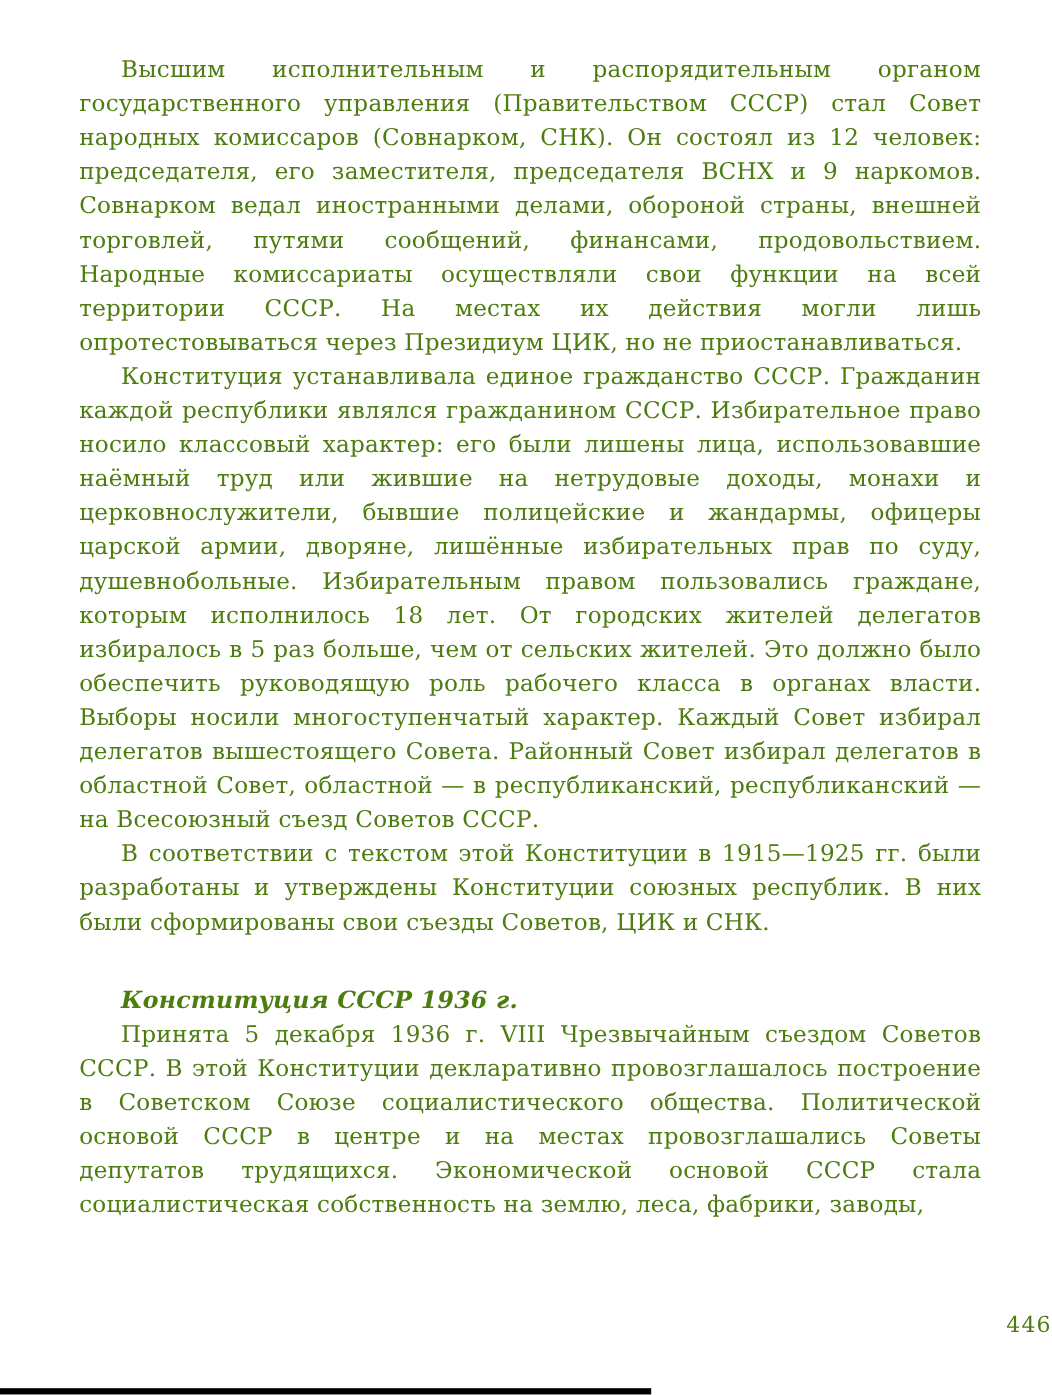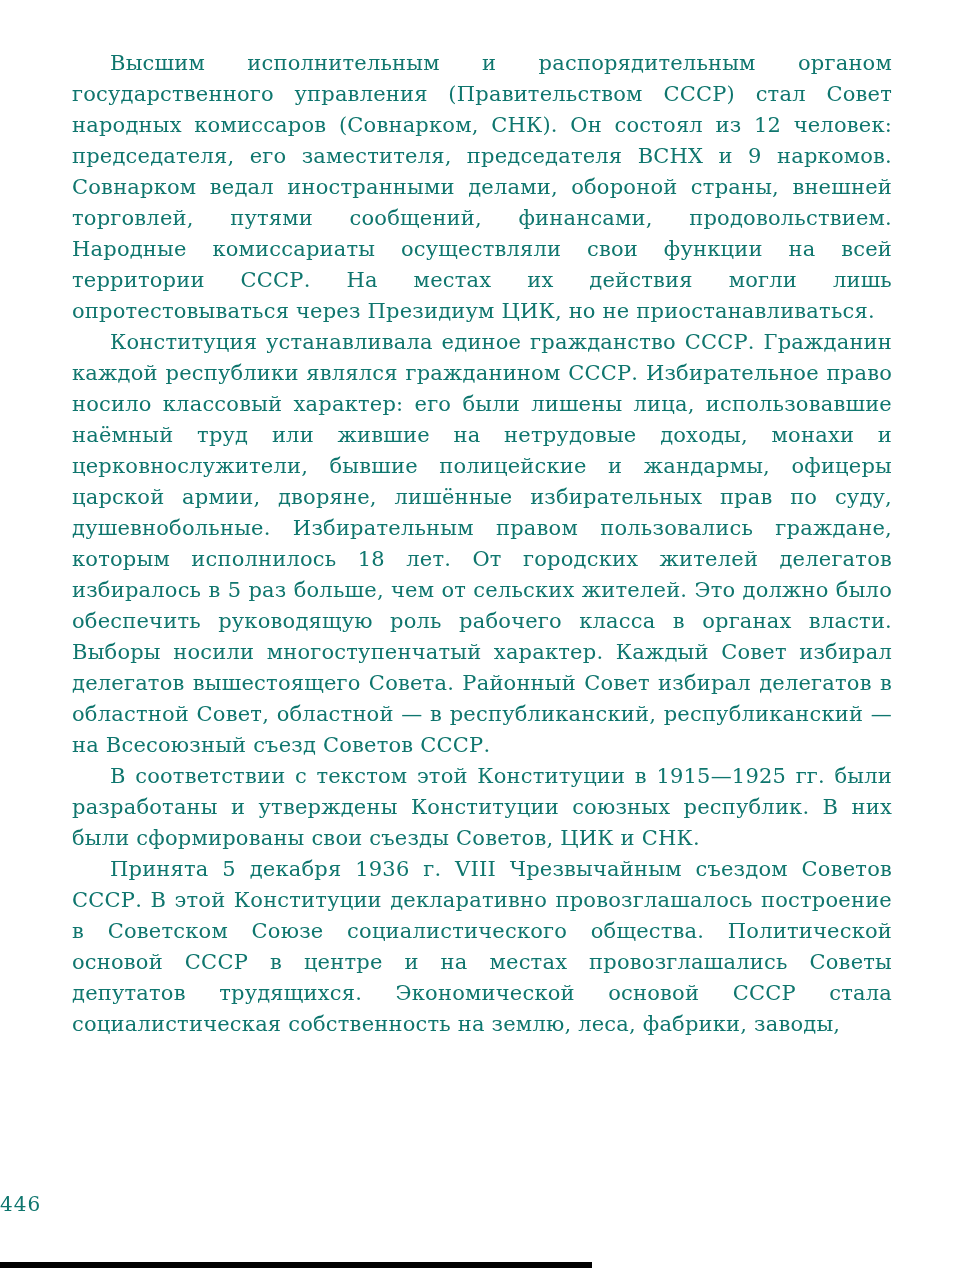--- a/index.html
+++ b/index.html
@@ -7,21 +7,21 @@
       padding: 0;
       background: #ffffff;
     }
     .page {
       position: relative;
       width: 956px;
       height: 1268px;
       background: #ffffff;
       overflow: hidden;
       font-family: "DejaVu Serif", "Liberation Serif", serif;
-      color: #0f766e;
+      color: #4d7c0f;
     }
     .text-block {
       position: absolute;
       top: 48px;
       left: 72px;
       width: 820px;
       font-size: 21px;
       line-height: 31px;
       letter-spacing: 0.2px;
     }
@@ -38,40 +38,41 @@
       font-style: italic;
       text-indent: 38px;
       text-align: left;
       line-height: 31px;
     }
     .page-number {
       position: absolute;
       left: 0;
       right: 0;
       bottom: 52px;
-      text-align: left;
+      text-align: right;
       font-size: 20px;
       letter-spacing: 1px;
     }
     .scan-edge-artifact {
       position: absolute;
       left: 0;
       bottom: 0;
       width: 592px;
       height: 6px;
       background: #000000;
     }
   </style>
 </head>
 <body>
 
 <div class="page">
   <div class="text-block">
     <p class="para">Высшим исполнительным и распорядительным органом государственного управления (Правительством СССР) стал Совет народных комиссаров (Совнарком, СНК). Он состоял из 12 человек: председателя, его заместителя, председателя ВСНХ и 9 наркомов. Совнарком ведал иностранными делами, обороной страны, внешней торговлей, путями сообщений, финансами, продовольствием. Народные комиссариаты осуществляли свои функции на всей территории СССР. На местах их действия могли лишь опротестовываться через Президиум ЦИК, но не приостанавливаться.</p>
     <p class="para">Конституция устанавливала единое гражданство СССР. Гражданин каждой республики являлся гражданином СССР. Избирательное право носило классовый характер: его были лишены лица, использовавшие наёмный труд или жившие на нетрудовые доходы, монахи и церковнослужители, бывшие полицейские и жандармы, офицеры царской армии, дворяне, лишённые избирательных прав по суду, душевнобольные. Избирательным правом пользовались граждане, которым исполнилось 18 лет. От городских жителей делегатов избиралось в 5 раз больше, чем от сельских жителей. Это должно было обеспечить руководящую роль рабочего класса в органах власти. Выборы носили многоступенчатый характер. Каждый Совет избирал делегатов вышестоящего Совета. Районный Совет избирал делегатов в областной Совет, областной — в республиканский, республиканский — на Всесоюзный съезд Советов СССР.</p>
     <p class="para">В соответствии с текстом этой Конституции в 1915—1925 гг. были разработаны и утверждены Конституции союзных республик. В них были сформированы свои съезды Советов, ЦИК и СНК.</p>
+    <h2 class="section-heading">Конституция СССР 1936 г.</h2>
     <p class="para">Принята 5 декабря 1936 г. VIII Чрезвычайным съездом Советов СССР. В этой Конституции декларативно провозглашалось построение в Советском Союзе социалистического общества. Политической основой СССР в центре и на местах провозглашались Советы депутатов трудящихся. Экономической основой СССР стала социалистическая собственность на землю, леса, фабрики, заводы,</p>
   </div>
 
   <div class="page-number">446</div>
 
   <div class="scan-edge-artifact"></div>
 </div>
 
 </body></html>

